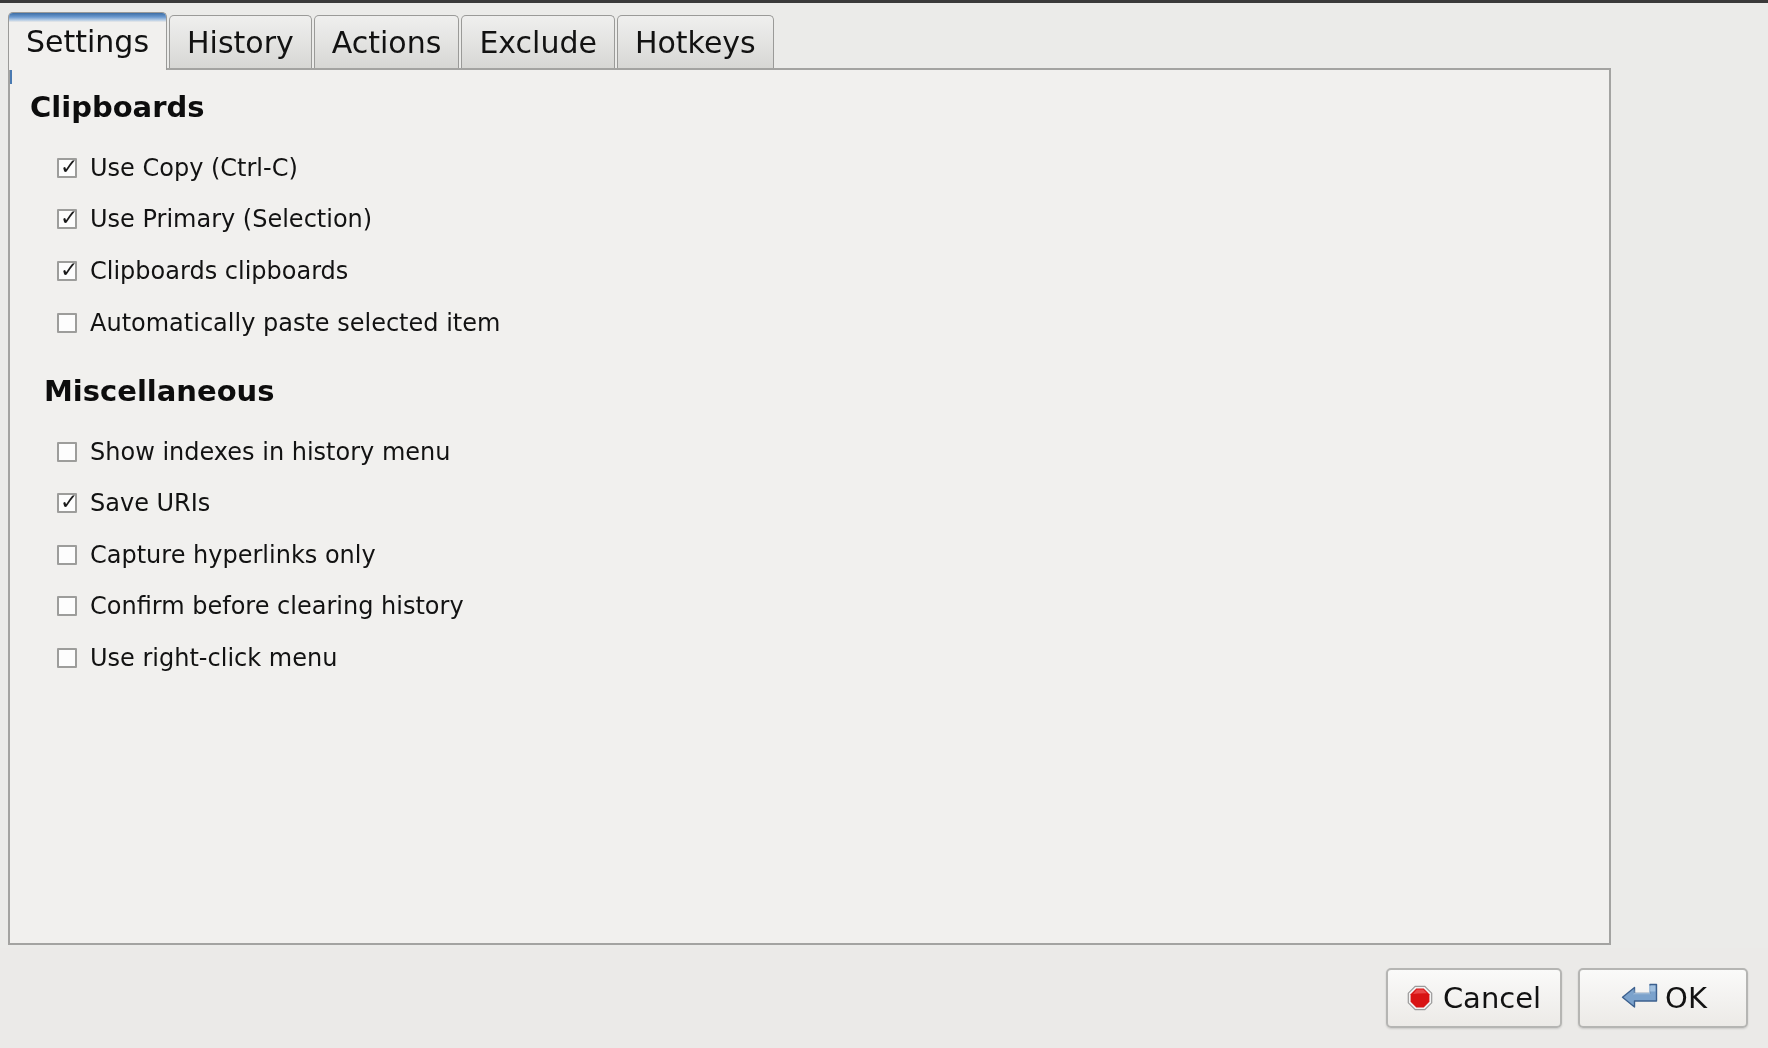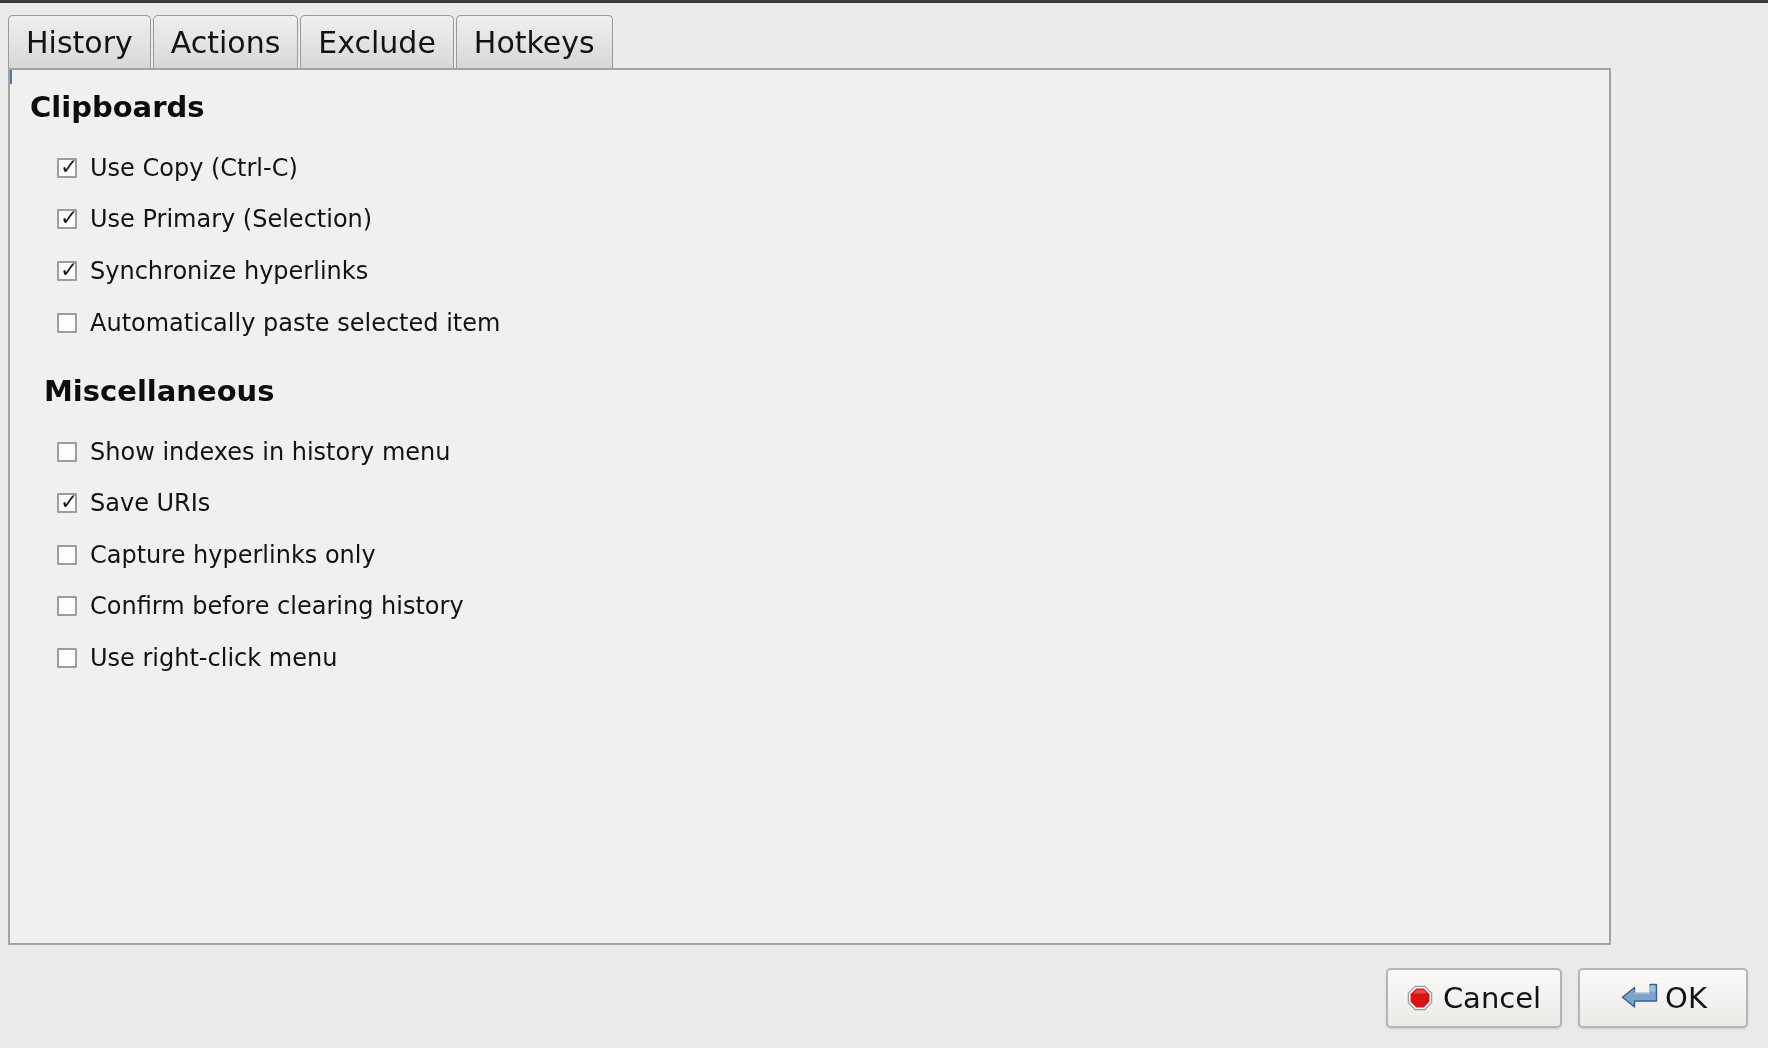--- a/index.html
+++ b/index.html
@@ -175,20 +175,23 @@
     width: 42px;
     height: 32px;
     margin-right: 4px;
     flex: 0 0 auto;
   }
 </style>
 </head>
 <body>
 
 <div id="tabbar">
+  <div class="tab active">
+    <span>Settings</span>
+  </div>
   <div class="tab">
     <span>History</span>
   </div>
   <div class="tab">
     <span>Actions</span>
   </div>
   <div class="tab">
     <span>Exclude</span>
   </div>
   <div class="tab">
@@ -211,21 +214,21 @@
     <span class="box">
       <span class="tick">✓</span>
     </span>
     <span class="lbl">Use Primary (Selection)</span>
   </div>
 
   <div class="checkrow" style="left:47px; top:186px;">
     <span class="box">
       <span class="tick">✓</span>
     </span>
-    <span class="lbl">Synchronize hyperlinks</span>
+    <span class="lbl">Clipboards clipboards</span>
   </div>
 
   <div class="checkrow" style="left:47px; top:238px;">
     <span class="box"></span>
     <span class="lbl">Automatically paste selected item</span>
   </div>
 
   <div id="misc-title" class="section-title">Miscellaneous</div>
 
   <div class="checkrow" style="left:47px; top:367px;">

